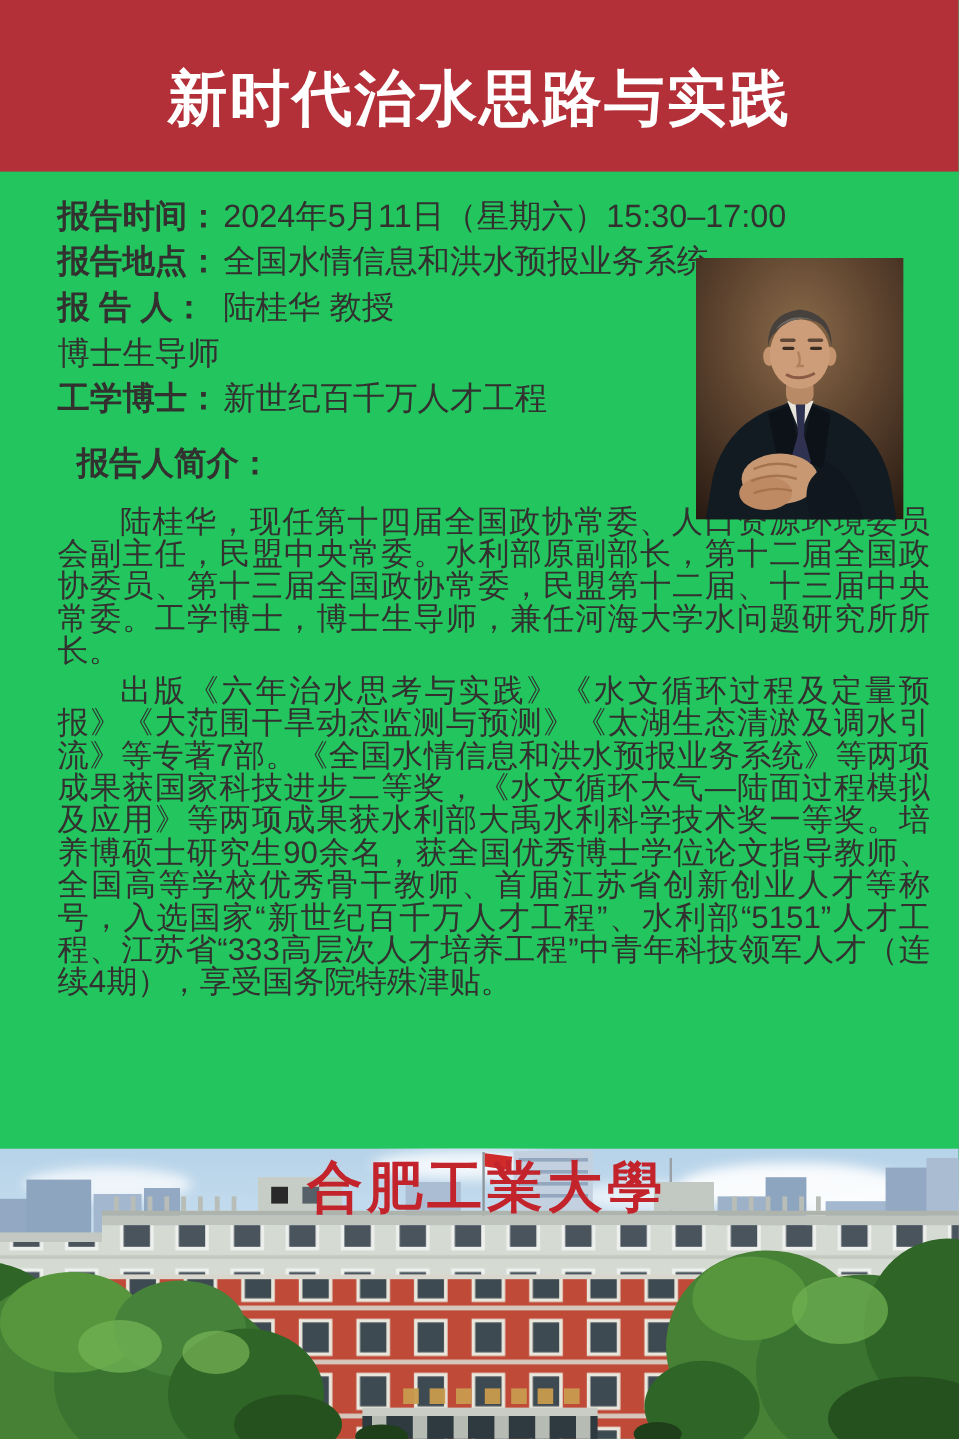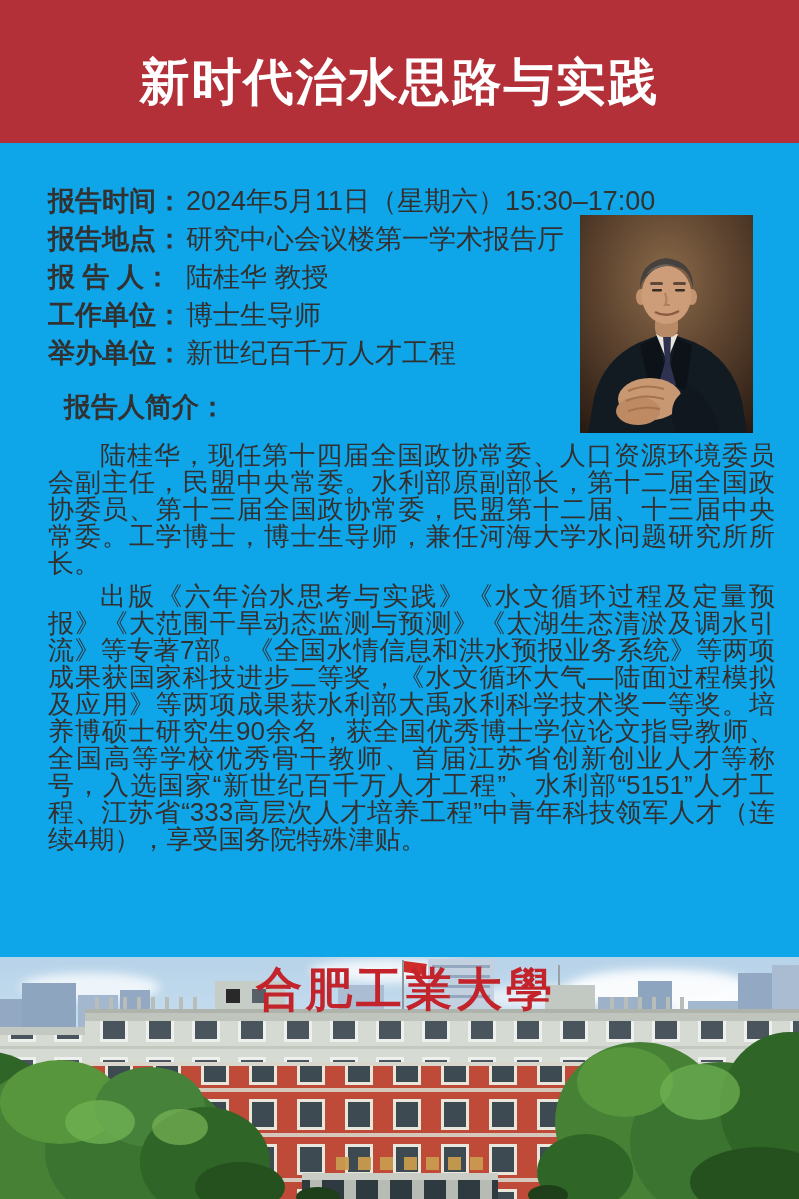--- a/index.html
+++ b/index.html
@@ -1,34 +1,34 @@
 <!DOCTYPE html>
 <html lang="zh"><head>
 <meta charset="utf-8">
 <style>
   html,body{margin:0;padding:0;background:#888;}
   .poster{
-    position:relative;width:799px;height:1199px;background:#0ea5e9;
+    position:relative;width:799px;height:1199px;background:#22c55e;
     margin:0 auto;overflow:hidden;
     font-family:"Liberation Sans","DejaVu Sans",sans-serif;
     color:#333030;
   }
   
   .banner{
     position:absolute;top:0;left:0;width:799px;height:143px;
     background:#b43038;
   }
   .banner h1{
     margin:0;padding-top:57px;text-align:center;
     font-size:50px;line-height:1;font-weight:bold;color:#ffffff;
     letter-spacing:2px;white-space:nowrap;
   }
   
   .content{
-    position:absolute;top:156px;left:0;width:799px;
+    position:absolute;top:135px;left:0;width:799px;
     padding:26px 24px 0 48px;box-sizing:border-box;
   }
   .detail-row{display:flex;font-size:27px;line-height:38px;}
   .detail-row .lbl{flex:0 0 138px;font-weight:bold;white-space:nowrap;}
   .detail-row .val{flex:1;}
   .bio-heading{font-size:27px;line-height:38px;font-weight:bold;margin:16px;}
   .bio p{
     margin:6px 0 0 0;font-size:26px;line-height:27px;
     text-align:justify;text-indent:2em;color:#333030;
   }
@@ -55,36 +55,35 @@
   <section class="content">
 
     <div class="detail-row">
       <span class="lbl">报告时间：</span>
       <span class="val">2024年5月11日（星期六）15:30–17:00</span>
     </div>
 
     <div class="detail-row">
       <span class="lbl">报告地点：</span>
       <span class="val">
-        <span>研究中心会议楼第一学术报告厅</span><br>
+        <span>全国水情信息和洪水预报业务系统</span><br>
       </span>
     </div>
 
     <div class="detail-row">
       <span class="lbl">报 告 人：</span>
       <span class="val">陆桂华 教授</span>
     </div>
 
     <div class="detail-row">
-      <span class="lbl">工作单位：</span>
       <span class="val">博士生导师</span>
     </div>
 
     <div class="detail-row">
-      <span class="lbl">举办单位：</span>
+      <span class="lbl">工学博士：</span>
       <span class="val">新世纪百千万人才工程</span>
     </div>
 
     <h2 class="bio-heading">报告人简介：</h2>
 
     <div class="bio">
       <p>陆桂华，现任第十四届全国政协常委、人口资源环境委员会副主任，民盟中央常委。水利部原副部长，第十二届全国政协委员、第十三届全国政协常委，民盟第十二届、十三届中央常委。工学博士，博士生导师，兼任河海大学水问题研究所所长。</p>
       <p>出版《六年治水思考与实践》《水文循环过程及定量预报》《大范围干旱动态监测与预测》《太湖生态清淤及调水引流》等专著7部。《全国水情信息和洪水预报业务系统》等两项成果获国家科技进步二等奖，《水文循环大气—陆面过程模拟及应用》等两项成果获水利部大禹水利科学技术奖一等奖。培养博硕士研究生90余名，获全国优秀博士学位论文指导教师、全国高等学校优秀骨干教师、首届江苏省创新创业人才等称号，入选国家“新世纪百千万人才工程”、水利部“5151”人才工程、江苏省“333高层次人才培养工程”中青年科技领军人才（连续4期），享受国务院特殊津贴。</p>
     </div>
   </section>

